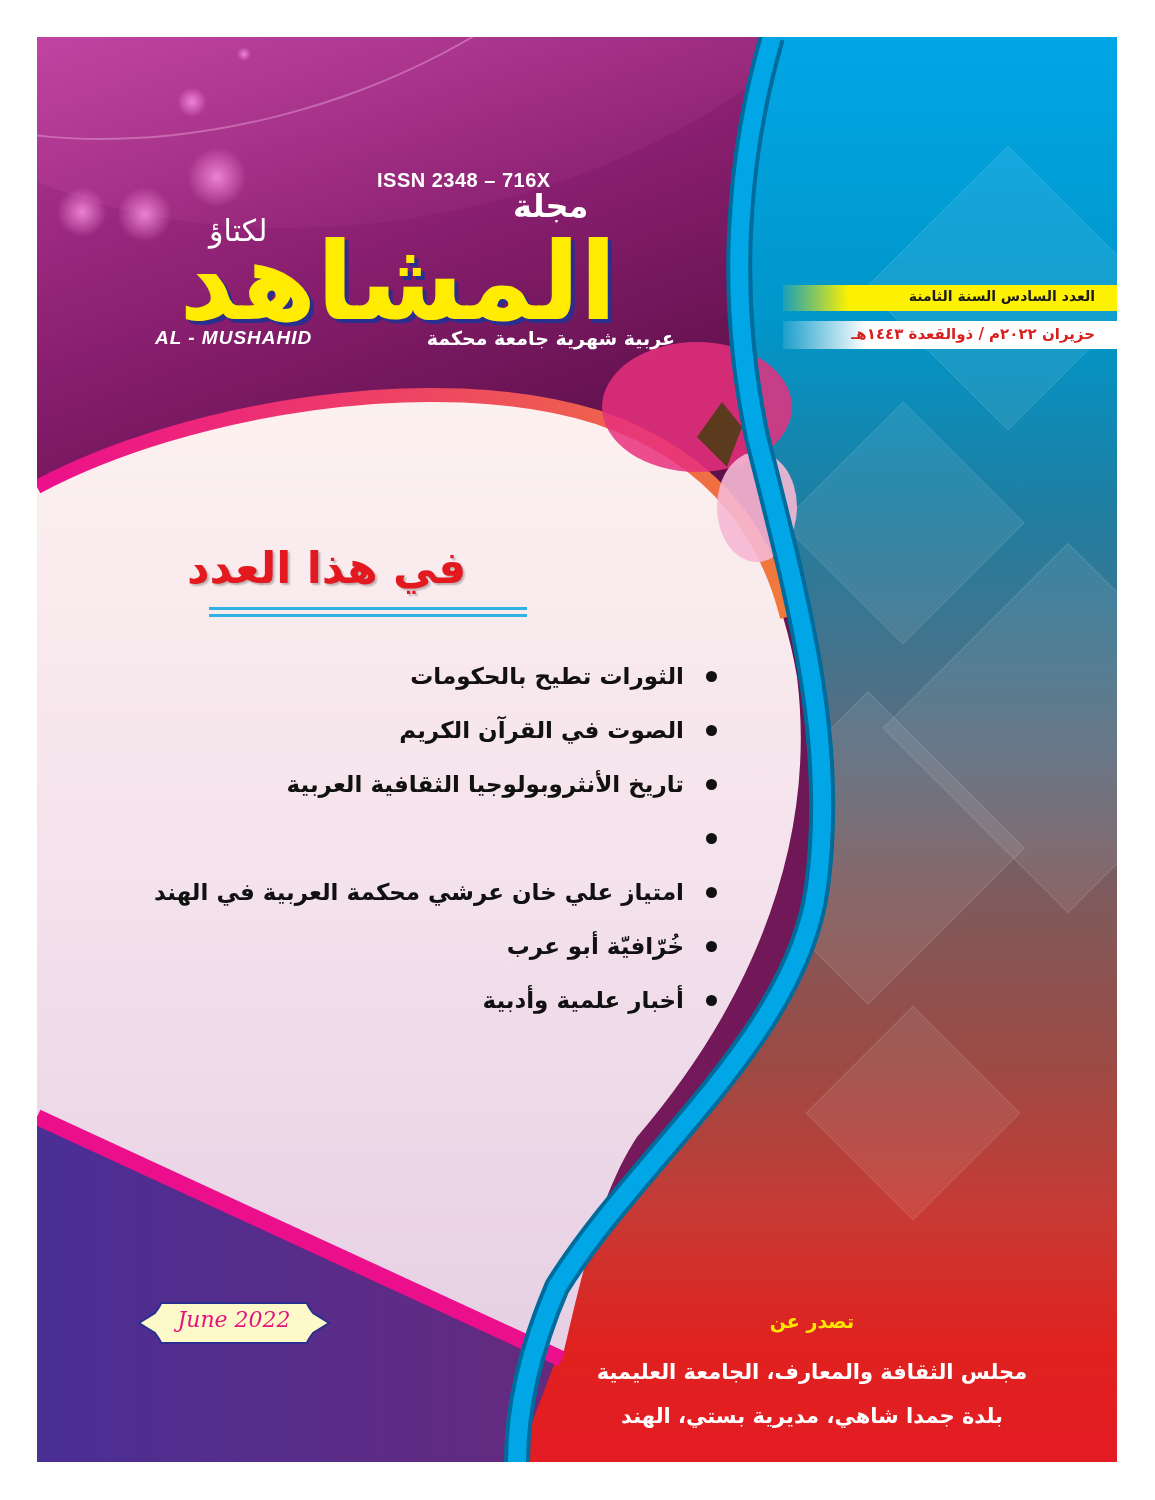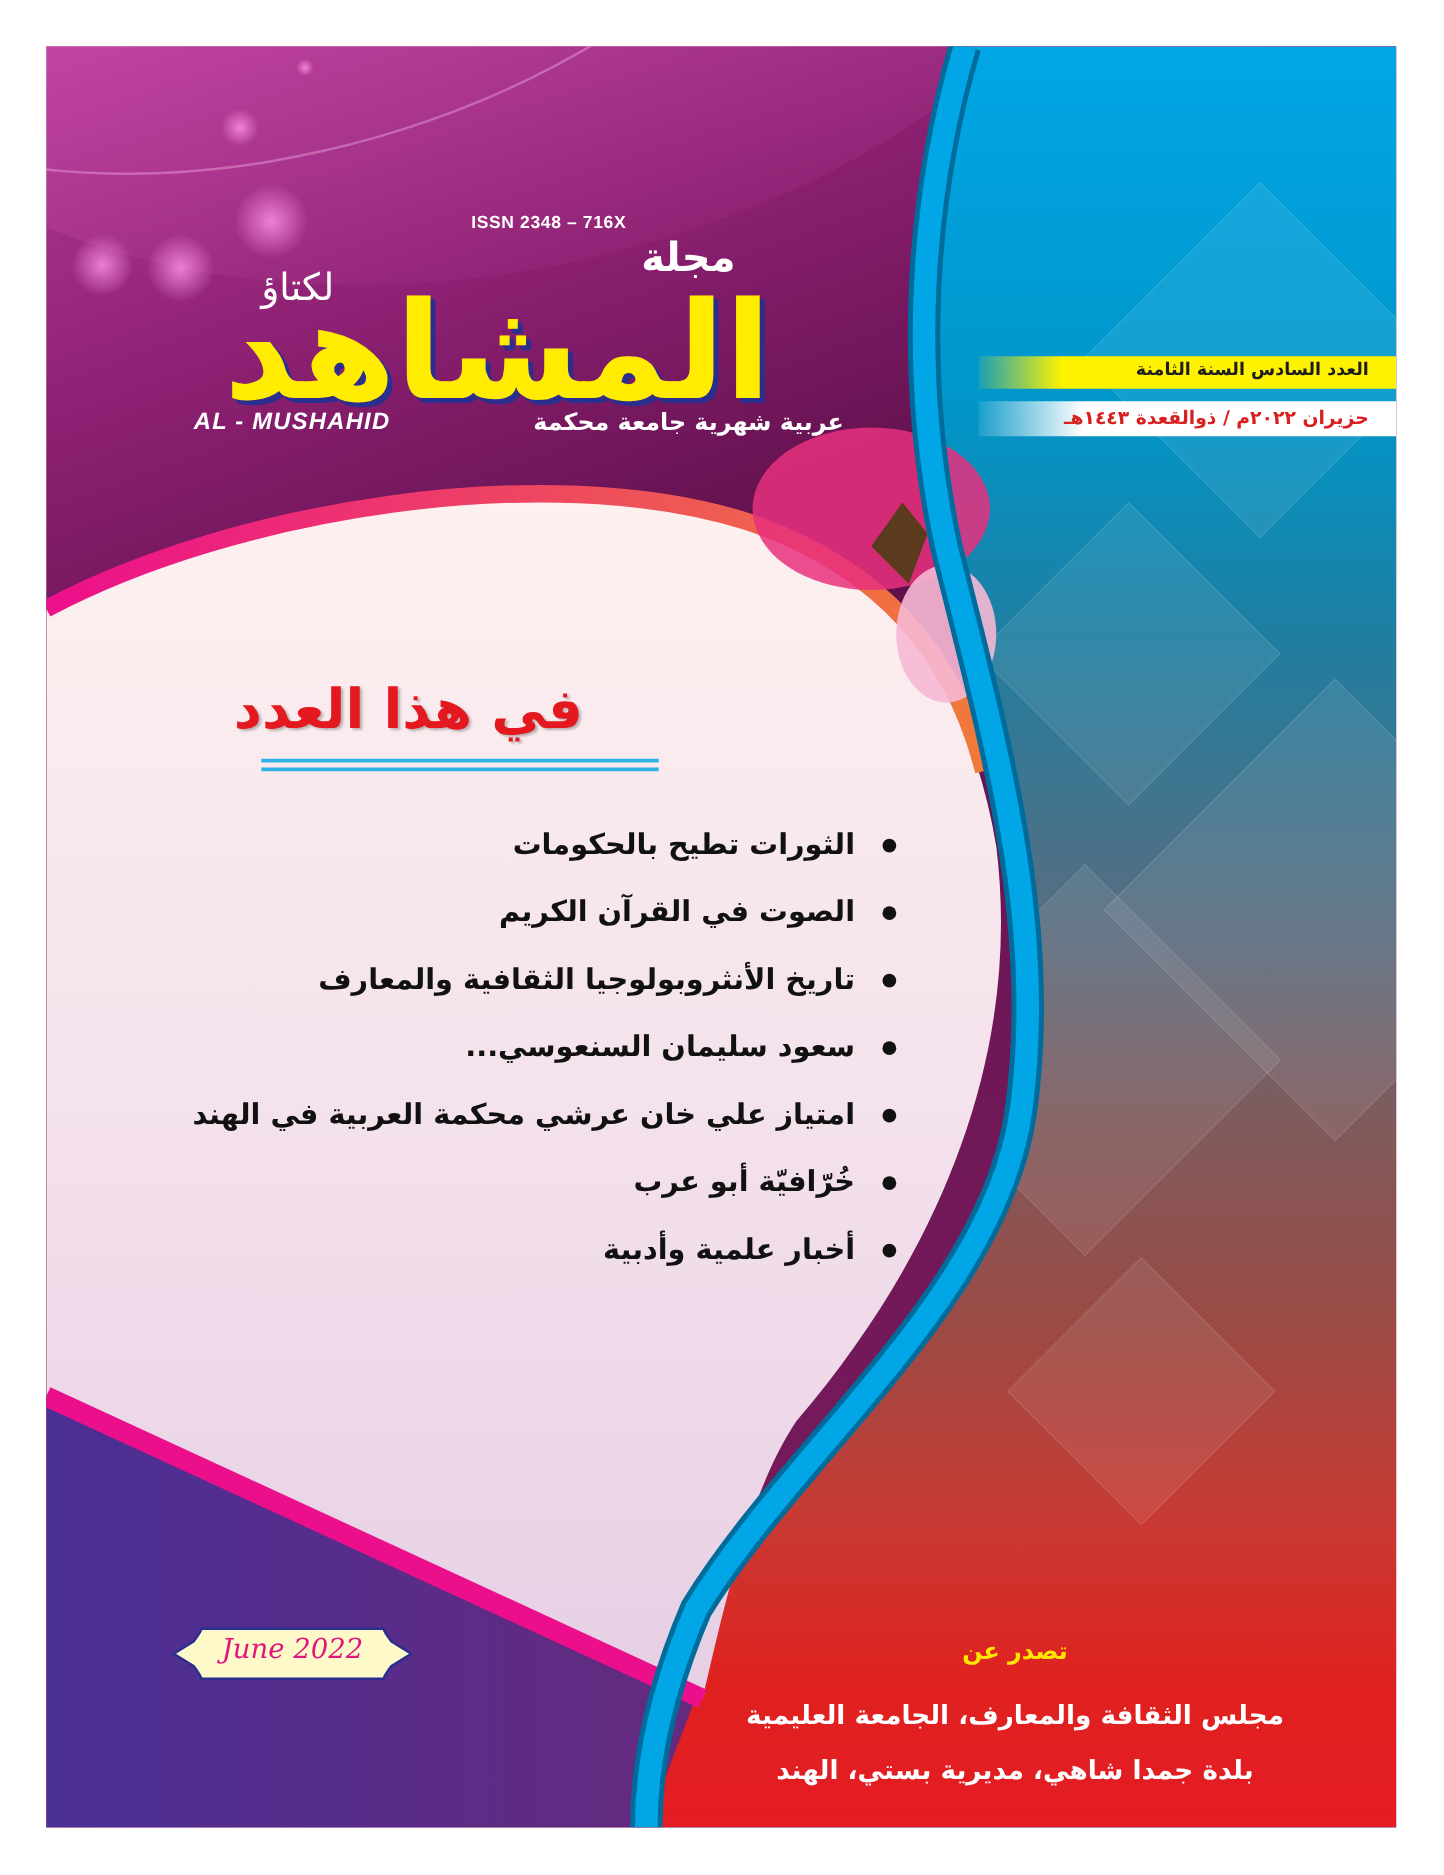--- a/index.html
+++ b/index.html
@@ -13,21 +13,21 @@
     border:2px solid rgba(255,200,240,0.35);transform:rotate(-16deg);}
   .bokeh{position:absolute;border-radius:50%;background:radial-gradient(circle,rgba(255,150,230,0.8),rgba(255,120,210,0) 70%);}
   
   .right{position:absolute;left:0;top:0;width:1080px;height:1425px;
     clip-path:path('M735 0 C 700 120, 690 260, 720 400 C 760 560, 800 700, 780 850 C 760 1000, 600 1120, 520 1250 C 490 1320, 480 1380, 480 1425 L1080 1425 L1080 0 Z');
     background:linear-gradient(180deg,#01a6e6 0%,#0096c9 20%,#1f7ea1 33%,#5c6c7e 50%,#7e5b5d 60%,#9c4a44 72%,#c63b35 82%,#e0211f 92%,#e41c24 100%);}
   .diamond{position:absolute;transform:rotate(45deg);background:rgba(255,255,255,0.08);border:1px solid rgba(255,255,255,0.1);}
   
   .blob{position:absolute;left:0;top:0;width:1080px;height:1425px;}
   
-  .issn{position:absolute;left:340px;top:132px;color:#ffffff;font-family:"Liberation Sans",sans-serif;font-weight:bold;font-size:14px;letter-spacing:0.5px;}
+  .issn{position:absolute;left:340px;top:132px;color:#ffffff;font-family:"Liberation Sans",sans-serif;font-weight:bold;font-size:20px;letter-spacing:0.5px;}
   .majalla{position:absolute;left:476px;top:150px;color:#ffffff;font-weight:bold;font-size:32px;direction:rtl;}
   .lilkuttab{position:absolute;left:172px;top:176px;color:#ffffff;font-size:30px;direction:rtl;}
   .mast{position:absolute;left:96px;top:200px;width:530px;height:90px;color:#ffec00;font-weight:900;font-size:108px;line-height:90px;text-align:center;direction:rtl;
     text-shadow:4px 4px 0 #2a2f8f,3px 3px 0 #2a2f8f;letter-spacing:-4px;font-family:"DejaVu Sans",sans-serif;}
   .subline{position:absolute;left:118px;top:290px;width:520px;color:#ffffff;font-size:19px;display:flex;justify-content:space-between;align-items:center;}
   .subline .en{font-family:"Liberation Sans",sans-serif;font-weight:bold;font-style:italic;font-size:19px;letter-spacing:1px;}
   .subline .ar{direction:rtl;font-weight:bold;}
   
   .strip1{position:absolute;left:746px;top:248px;width:334px;height:26px;background:linear-gradient(90deg,rgba(255,238,0,0.1),#fff200 20%,#fff200);}
   .strip1 span{position:absolute;right:22px;top:3px;direction:rtl;font-weight:bold;font-size:14px;color:#1c1c1c;}
@@ -124,25 +124,24 @@
     <li>
         <span class="dot"></span>
         <span>الثورات تطيح بالحكومات</span>
       </li>
     <li>
         <span class="dot"></span>
         <span>الصوت في القرآن الكريم</span>
       </li>
     <li>
         <span class="dot"></span>
-        <span>تاريخ الأنثروبولوجيا الثقافية والمعارف</span>
+        <span>تاريخ الأنثروبولوجيا الثقافية العربية</span>
       </li>
     <li>
         <span class="dot"></span>
-        <span>سعود سليمان السنعوسي...</span>
       </li>
     <li>
         <span class="dot"></span>
         <span>امتياز علي خان عرشي محكمة العربية في الهند</span>
       </li>
     <li>
         <span class="dot"></span>
         <span>خُرّافيّة أبو عرب</span>
       </li>
     <li>

